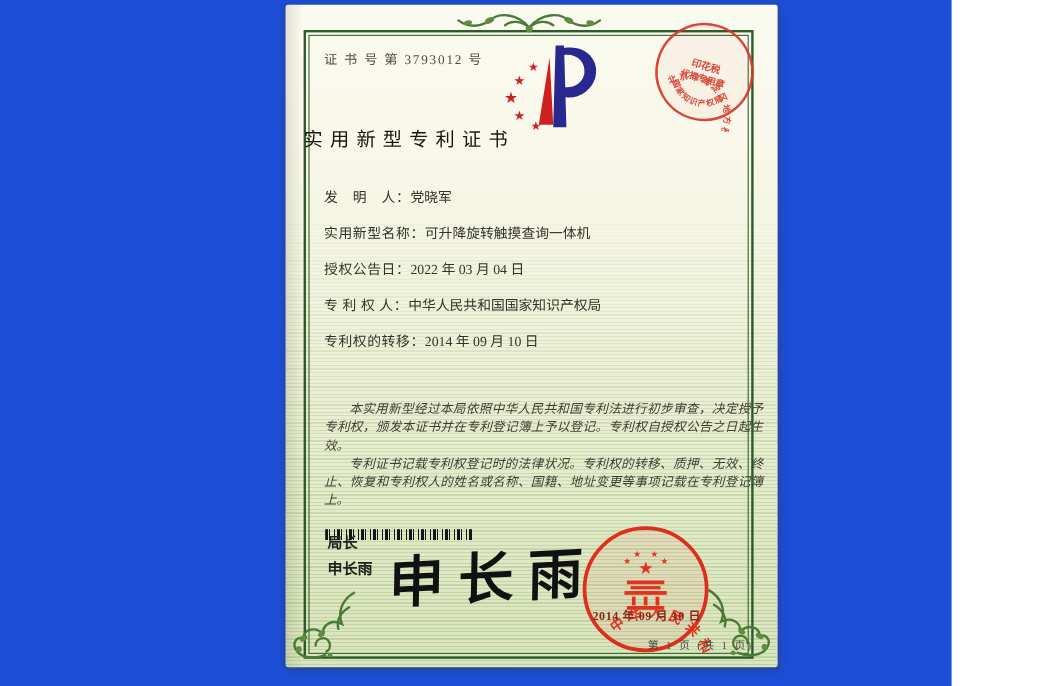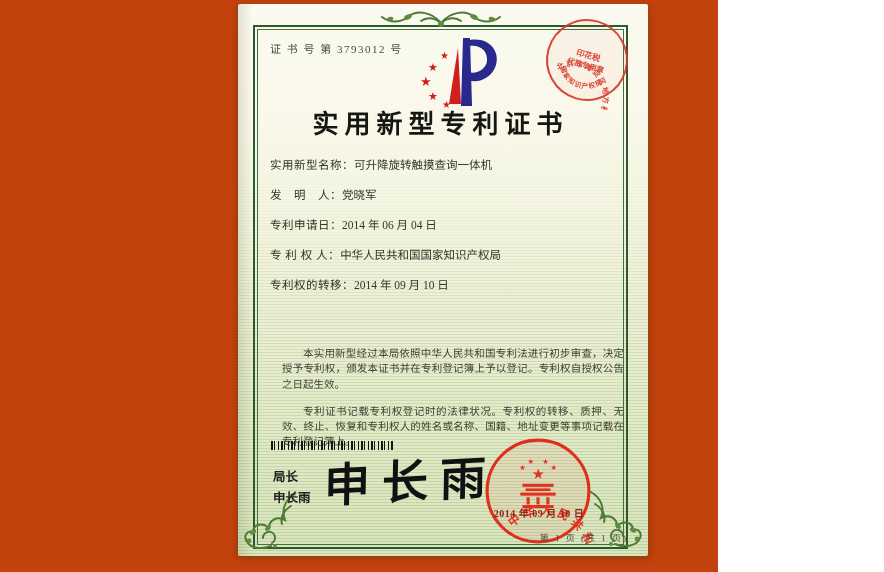--- a/index.html
+++ b/index.html
@@ -1,16 +1,16 @@
 <!DOCTYPE html>
 <html lang="zh-CN"><head>
 <meta charset="utf-8">
 <style>
   html,body{margin:0;padding:0;background:#ffffff;}
-  .stage{position:relative;width:718px;height:572px;background:#c2410c;overflow:hidden;
+  .stage{position:relative;width:793px;height:572px;background:#1d4ed8;overflow:hidden;
          font-family:"Liberation Serif","DejaVu Serif",serif;}
   
   .paper{position:absolute;left:238px;top:4px;width:410px;height:552px;border-radius:2px;
          background:linear-gradient(180deg,#fbfaf0 0%,#f9f8ea 20%,#f3f4e0 40%,#e9eed3 62%,#e0e9c6 80%,#d9e5bf 100%);
          box-shadow:-2px 0 4px rgba(60,60,30,.25), 2px 3px 6px rgba(60,60,30,.28);}
   .paper::before{content:"";position:absolute;inset:0;border-radius:2px;pointer-events:none;
          background:linear-gradient(90deg,rgba(95,95,60,.16),rgba(0,0,0,0) 14px);}
   .lines{position:absolute;inset:0;pointer-events:none;
          background:repeating-linear-gradient(180deg,rgba(128,158,84,.28) 0 1px,rgba(0,0,0,0) 1px 3px);
          -webkit-mask-image:linear-gradient(180deg,transparent 0 28%,rgba(0,0,0,.7) 58%,#000 100%);
@@ -19,33 +19,33 @@
   .frame{position:absolute;left:15px;top:21px;right:20px;bottom:7px;border:2px solid #2d5a2c;}
   .frame-inner{position:absolute;inset:2px;border:1px solid #41703a;}
   .top-orn{position:absolute;top:5px;left:15px;right:20px;text-align:center;line-height:0;}
   .fl{position:absolute;line-height:0;}
   .fl-bl{left:3px;top:486px;}
   .fl-br{left:351px;top:484px;transform:scaleX(-1);}
   
   .content{position:absolute;inset:0;}
   .certno{position:absolute;left:32px;top:36px;font-size:11px;letter-spacing:1.5px;color:#4c4c40;}
   .logo{position:absolute;left:178px;top:30px;width:88px;height:76px;line-height:0;}
-  .title{position:absolute;left:15px;right:20px;top:99px;text-align:center;
-         font-size:26px;font-weight:700;letter-spacing:6px;color:#171712;}
+  .title{position:absolute;left:15px;right:20px;top:99px;text-align:left;
+         font-size:16px;font-weight:400;letter-spacing:6px;color:#171712;}
   .seal-top{position:absolute;left:306px;top:13px;width:86px;height:86px;
             transform:rotate(16deg);opacity:.92;line-height:0;}
   .fields{position:absolute;left:32px;top:146px;right:28px;font-size:11.5px;color:#33332a;}
   .frow{line-height:30px;white-space:nowrap;}
   .flabel{letter-spacing:.5px;}
   .body{position:absolute;left:32px;top:330px;width:366px;font-size:10.5px;line-height:15.3px;
         color:#3e3e34;text-align:justify;}
-  .body p{margin:12px;text-indent:2em;}
+  .body p{margin:0;text-indent:2em;font-style:italic;}
   .barcode{position:absolute;left:33px;top:437px;width:123px;height:9px;
         background:repeating-linear-gradient(90deg,#141414 0 2px,rgba(0,0,0,0) 2px 3px,#141414 3px 4px,rgba(0,0,0,0) 4px 7px,#141414 7px 8px,rgba(0,0,0,0) 8px 10px);}
-  .officer{position:absolute;left:35px;top:463px;font-size:12.5px;font-weight:700;
+  .officer{position:absolute;left:35px;top:439px;font-size:12.5px;font-weight:700;
         line-height:21px;color:#22221c;}
   .signature{position:absolute;left:86px;top:438px;width:280px;font-size:46px;font-weight:700;
         color:#111;letter-spacing:12px;transform:rotate(-3deg) skewX(-4deg);
         font-family:"Liberation Serif","DejaVu Serif",serif;}
   .seal-bottom{position:absolute;left:246px;top:433px;width:108px;height:108px;line-height:0;}
   .seal-date{position:absolute;left:228px;top:501px;width:146px;text-align:center;
         font-size:10px;font-weight:700;letter-spacing:.5px;color:#8e2517;}
   .pagefoot{position:absolute;left:15px;right:20px;top:527px;text-align:right;
         font-size:9px;letter-spacing:2px;color:#4a4a3c;margin-left:33px;}
   .green-stroke{stroke:#4a7a34;fill:none;stroke-width:2;stroke-linecap:round;}
@@ -127,23 +127,23 @@
             <textPath href="#tsBot">国家知识产权局</textPath>
           </text>
           <text x="42" y="40" text-anchor="middle" font-size="8" fill="#d6392b" font-weight="bold">印花税</text>
           <text x="42" y="50" text-anchor="middle" font-size="7.4" fill="#d6392b" font-weight="bold">代扣专用章</text>
         </svg>
       </div>
 
       <div class="title">实用新型专利证书</div>
 
       <div class="fields">
+        <div class="frow"><span class="flabel">发　明　人：</span><span>党晓军</span></div>
         <div class="frow"><span class="flabel">实用新型名称：</span><span>可升降旋转触摸查询一体机</span></div>
-        <div class="frow"><span class="flabel">发　明　人：</span><span>党晓军</span></div>
-        <div class="frow"><span class="flabel">专利申请日：</span><span>2014 年 06 月 04 日</span></div>
+        <div class="frow"><span class="flabel">授权公告日：</span><span>2022 年 03 月 04 日</span></div>
         <div class="frow"><span class="flabel">专 利 权 人：</span><span>中华人民共和国国家知识产权局</span></div>
         <div class="frow"><span class="flabel">专利权的转移：</span><span>2014 年 09 月 10 日</span></div>
       </div>
 
       <div class="body">
         <p>本实用新型经过本局依照中华人民共和国专利法进行初步审查，决定授予专利权，颁发本证书并在专利登记簿上予以登记。专利权自授权公告之日起生效。</p>
         <p>专利证书记载专利权登记时的法律状况。专利权的转移、质押、无效、终止、恢复和专利权人的姓名或名称、国籍、地址变更等事项记载在专利登记簿上。</p>
       </div>
 
       <div class="barcode"></div>

